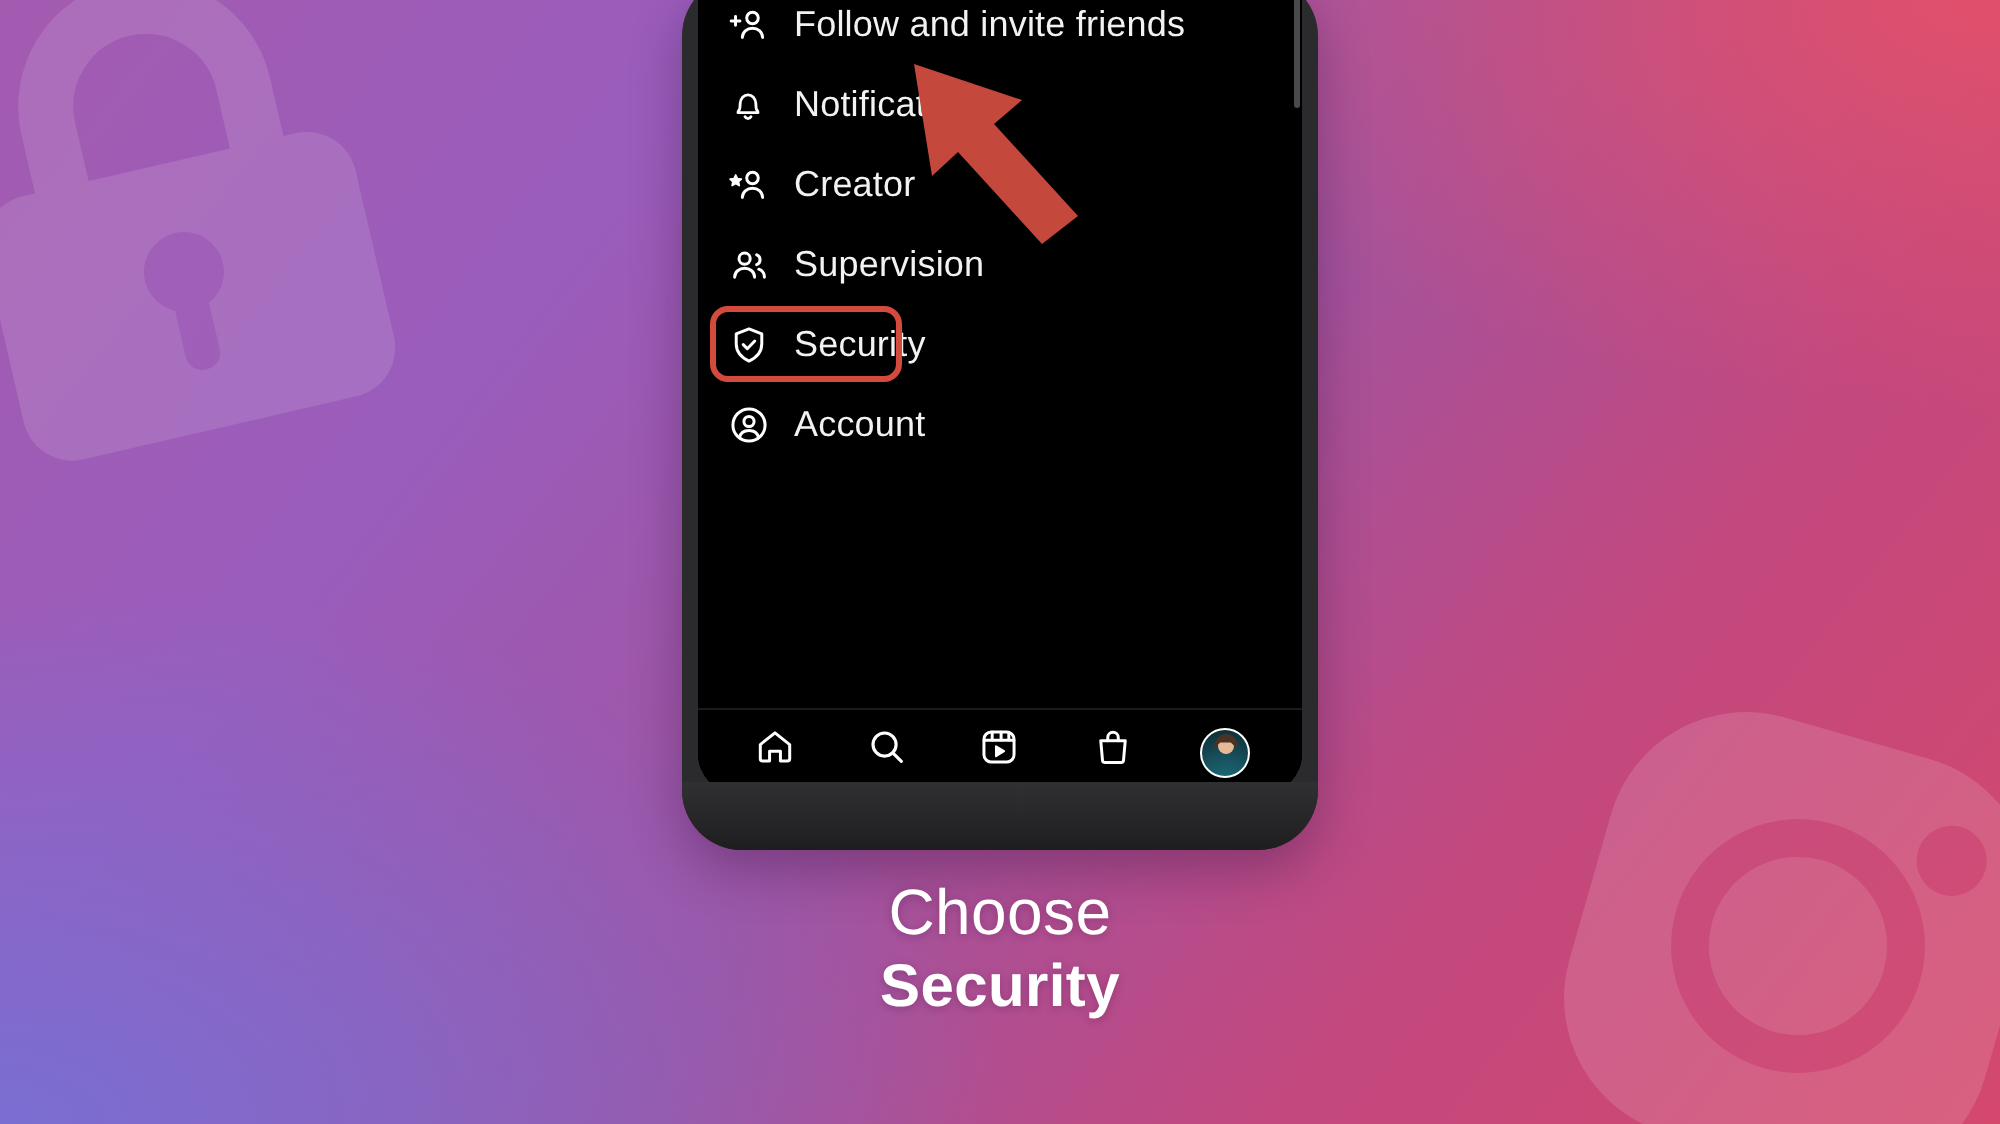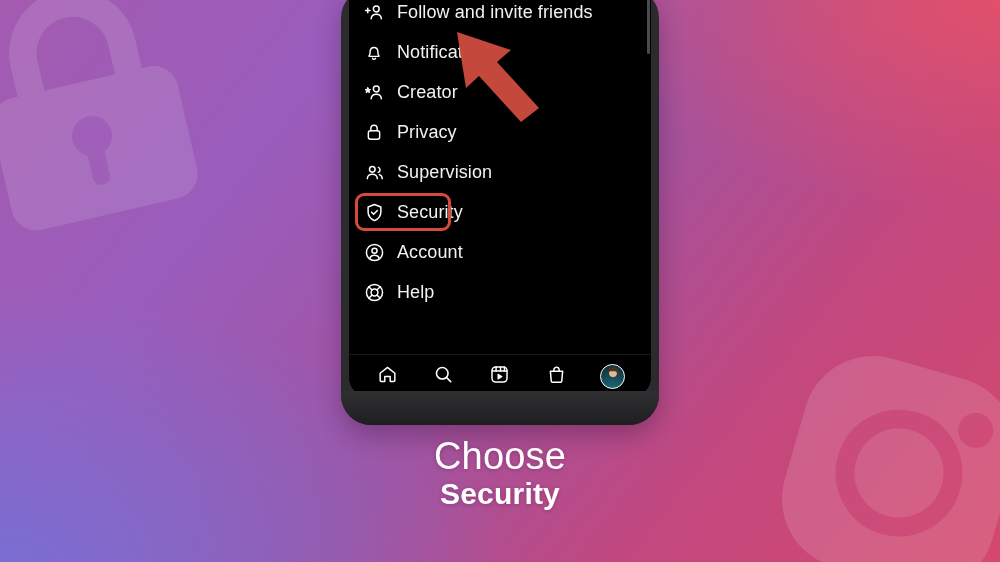--- a/index.html
+++ b/index.html
@@ -101,21 +101,21 @@
     border-radius:50% 50% 40% 40%;
     background:#4a3326; clip-path:polygon(0 0,100% 0,100% 55%,72% 32%,28% 32%,0 55%);
   }
 
   
   .caption {
     position:absolute; left:0; right:0; top:437px;
     text-align:center; color:#fff;
     text-shadow:0 1px 4px rgba(60,10,60,.28);
   }
-  .caption .l1 { font-size:38px; font-weight:400; line-height:38px; letter-spacing:.2px; }
+  .caption .l1 { font-size:32px; font-weight:400; line-height:38px; letter-spacing:.2px; }
   .caption .l2 { font-size:30px; font-weight:700; line-height:38px; letter-spacing:.2px; }
 </style>
 </head>
 <body>
 
 <svg class="wm wm-lock" viewBox="0 0 100 100">
   <path d="M30 46 V32 a20 20 0 0 1 40 0 V46" fill="none" stroke="#ffffff" stroke-width="11" stroke-linecap="round"></path>
   <rect x="12" y="44" width="76" height="54" rx="10" fill="#ffffff"></rect>
   <circle cx="50" cy="66" r="8" fill="#b07ec9"></circle>
   <rect x="46.5" y="68" width="7" height="18" rx="3.3" fill="#b07ec9"></rect>
@@ -159,29 +159,20 @@
         <span class="ico">
           <svg viewBox="0 0 24 24" width="21" height="21" fill="none" stroke="currentColor" stroke-width="1.7" stroke-linecap="round" stroke-linejoin="round">
             <circle cx="14" cy="8" r="3.3"></circle>
               <path d="M8.2 19.2c0-3.2 2.6-5.3 5.8-5.3s5.8 2.1 5.8 5.3"></path>
             <path d="M4.4 6.3l1 2 2.2.3-1.6 1.5.4 2.2-2-1.1-2 1.1.4-2.2L1.2 8.6l2.2-.3z" fill="currentColor" stroke-width="1"></path>
           </svg>
         </span>
         <span class="lbl">Creator</span>
       </div>
 
-      <div class="menu-row">
-        <span class="ico">
-          <svg viewBox="0 0 24 24" width="20" height="20" fill="none" stroke="currentColor" stroke-width="1.7" stroke-linecap="round" stroke-linejoin="round">
-            <rect x="5.2" y="10.4" width="13.6" height="10.2" rx="2.6"></rect>
-            <path d="M8.2 10.4V7.6a3.8 3.8 0 0 1 7.6 0v2.8"></path>
-          </svg>
-        </span>
-        <span class="lbl">Privacy</span>
-      </div>
 
       <div class="menu-row">
         <span class="ico">
           <svg viewBox="0 0 24 24" width="21" height="21" fill="none" stroke="currentColor" stroke-width="1.7" stroke-linecap="round" stroke-linejoin="round">
             <circle cx="9.5" cy="8.4" r="3.2"></circle>
             <path d="M3.8 19c0-3.1 2.6-5.1 5.7-5.1s5.7 2 5.7 5.1"></path>
             <path d="M16.4 6.2a3 3 0 0 1 0 5.6M17.6 14.4c2 .7 3.2 2.4 3.2 4.6"></path>
           </svg>
         </span>
         <span class="lbl">Supervision</span>
@@ -203,30 +194,20 @@
         <span class="ico">
           <svg viewBox="0 0 24 24" width="21" height="21" fill="none" stroke="currentColor" stroke-width="1.7" stroke-linecap="round" stroke-linejoin="round">
             <circle cx="12" cy="12" r="9.2"></circle>
               <circle cx="12" cy="10" r="2.9"></circle>
             <path d="M6.5 19.2c.6-2.6 2.8-4.1 5.5-4.1s4.9 1.5 5.5 4.1"></path>
           </svg>
         </span>
         <span class="lbl">Account</span>
       </div>
 
-      <div class="menu-row">
-        <span class="ico">
-          <svg viewBox="0 0 24 24" width="21" height="21" fill="none" stroke="currentColor" stroke-width="1.7" stroke-linecap="round" stroke-linejoin="round">
-            <circle cx="12" cy="12" r="9.2"></circle>
-              <circle cx="12" cy="12" r="3.9"></circle>
-            <path d="M5.5 5.5l3.7 3.7M18.5 5.5l-3.7 3.7M18.5 18.5l-3.7-3.7M5.5 18.5l3.7-3.7"></path>
-          </svg>
-        </span>
-        <span class="lbl">Help</span>
-      </div>
     </div>
 
     <svg class="arrow" viewBox="0 0 120 100">
       <path d="M4 6 L58 24 L44 36 L86 82 L68 96 L26 50 L13 62 Z" fill="#c4483c"></path>
     </svg>
 
     <div class="navbar">
       <div class="nav-item">
         <span>
           <svg viewBox="0 0 24 24" width="21" height="21" fill="none" stroke="currentColor" stroke-width="1.7" stroke-linecap="round" stroke-linejoin="round">

